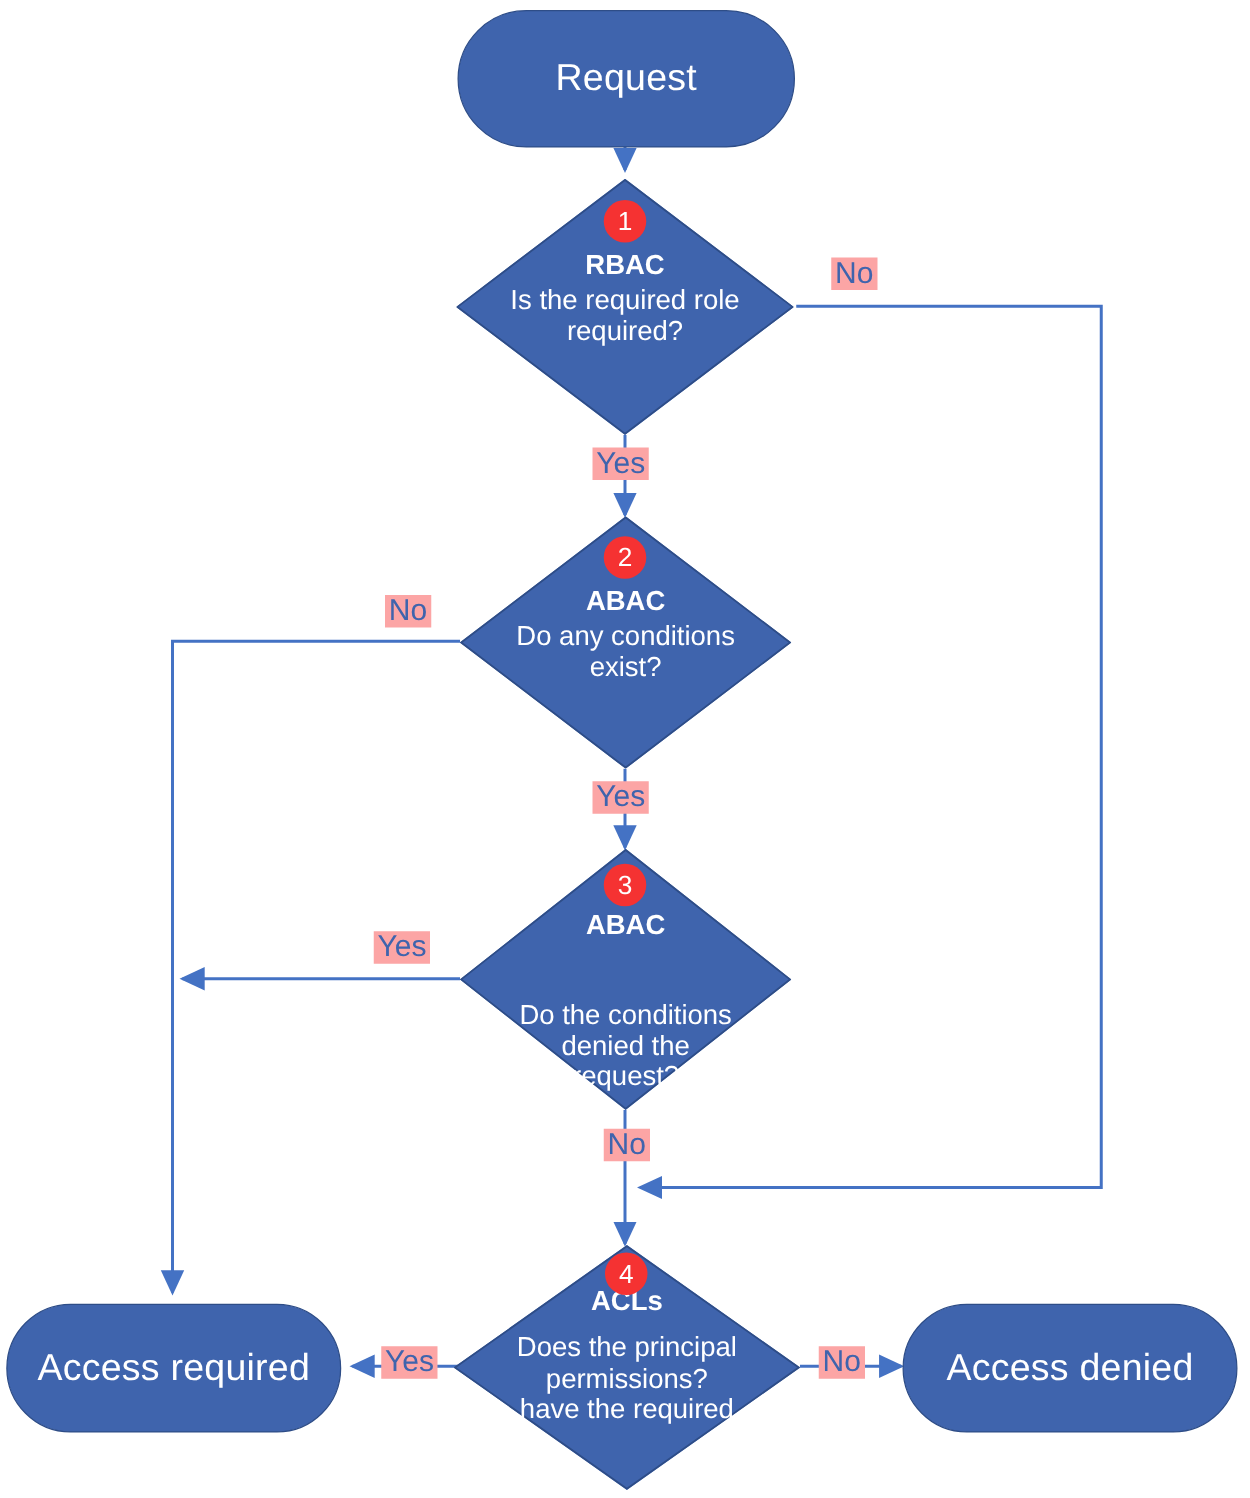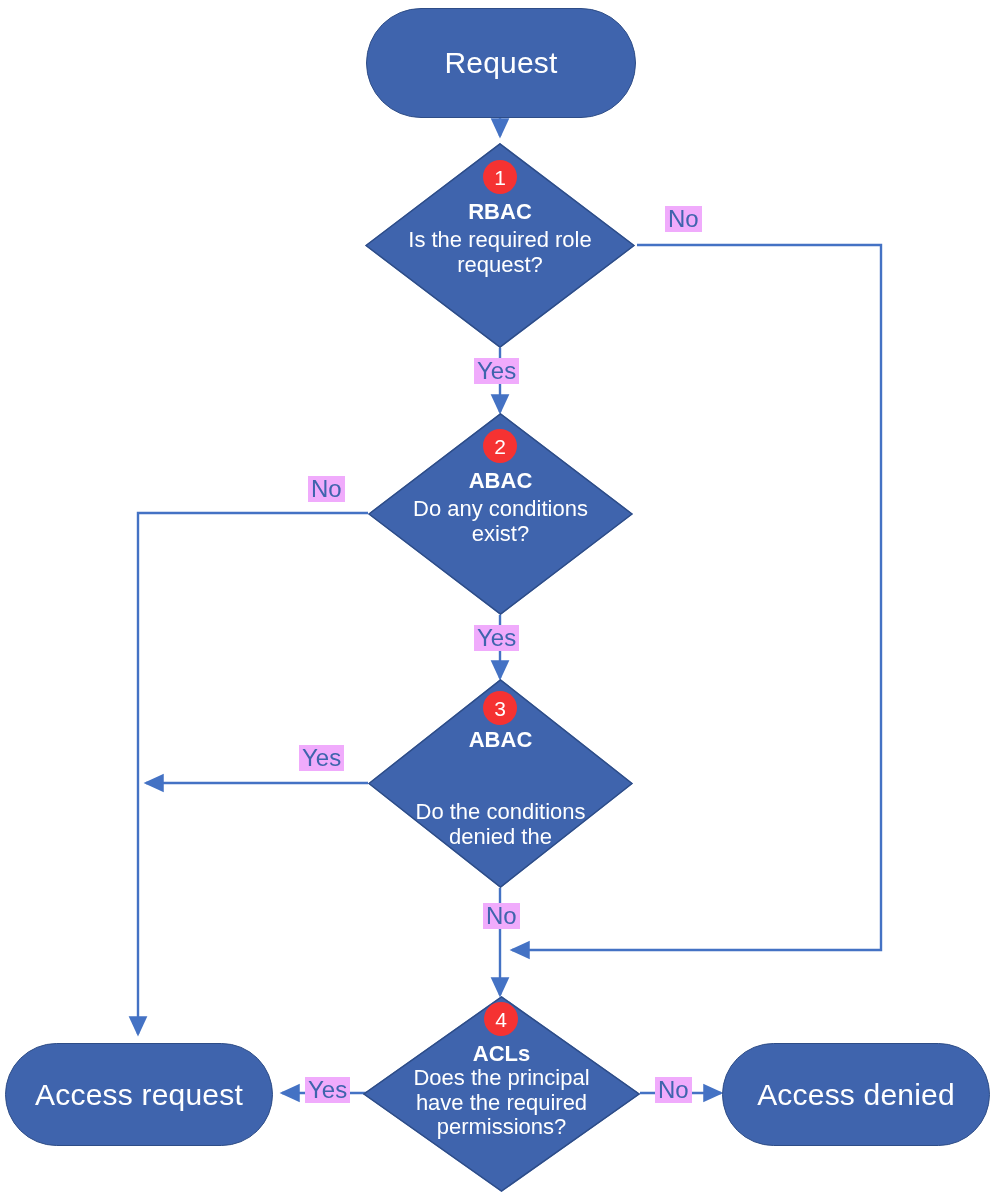--- a/index.html
+++ b/index.html
@@ -96,21 +96,21 @@
   .question {
     font-size: 22px;
     color: #ffffff;
   }
 
   
   .edge-label {
     position: absolute;
     color: #3F64AD;
     font-size: 24px;
-    background: #f0abfc;
+    background: #fca5a5;
     padding: 0 3px;
     white-space: nowrap;
     z-index: 2;
     line-height: 1.1;
   }
 </style>
 </head>
 <body>
 
 <div id="canvas">
@@ -158,21 +158,21 @@
 
   <div class="node decision" style="left:365px; top:143px; width:270px; height:205px;">
     <div class="dia"></div>
     <svg class="dia-edge" viewBox="0 0 270 205" preserveAspectRatio="none">
       <polygon points="135,1 269,102.5 135,204 1,102.5" fill="none" stroke="#2E4D87" stroke-width="1.4"></polygon>
     </svg>
     <div class="badge" style="left:118px; top:17px;">1</div>
     <div class="dlabel model" style="top:57px;">RBAC</div>
     <div class="dlabel question" style="top:85px;">
       <div>Is the required role</div>
-      <div>request?</div>
+      <div>required?</div>
     </div>
   </div>
 
   <div class="node decision" style="left:368px; top:413px; width:265px; height:202px;">
     <div class="dia"></div>
     <svg class="dia-edge" viewBox="0 0 265 202" preserveAspectRatio="none">
       <polygon points="132.5,1 264,101 132.5,201 1,101" fill="none" stroke="#2E4D87" stroke-width="1.4"></polygon>
     </svg>
     <div class="badge" style="left:115px; top:16px;">2</div>
     <div class="dlabel model" style="top:56px;">ABAC</div>
@@ -185,38 +185,39 @@
   <div class="node decision" style="left:368px; top:679px; width:265px; height:209px;">
     <div class="dia"></div>
     <svg class="dia-edge" viewBox="0 0 265 209" preserveAspectRatio="none">
       <polygon points="132.5,1 264,104.5 132.5,208 1,104.5" fill="none" stroke="#2E4D87" stroke-width="1.4"></polygon>
     </svg>
     <div class="badge" style="left:115px; top:12px;">3</div>
     <div class="dlabel model" style="top:49px;">ABAC</div>
     <div class="dlabel question" style="top:77px;margin-top:44px;">
       <div>Do the conditions</div>
       <div>denied the</div>
+      <div>request?</div>
     </div>
   </div>
 
   <div class="node decision" style="left:363px; top:996px; width:277px; height:196px;">
     <div class="dia"></div>
     <svg class="dia-edge" viewBox="0 0 277 196" preserveAspectRatio="none">
       <polygon points="138.5,1 276,98 138.5,195 1,98" fill="none" stroke="#2E4D87" stroke-width="1.4"></polygon>
     </svg>
     <div class="badge" style="left:121px; top:6px;">4</div>
-    <div class="dlabel model" style="top:46px;">ACLs</div>
+    <div class="dlabel model" style="top:33px;">ACLs</div>
     <div class="dlabel question" style="top:70px;">
       <div>Does the principal</div>
+      <div>permissions?</div>
       <div>have the required</div>
-      <div>permissions?</div>
     </div>
   </div>
 
   <div class="node terminal" style="left:5px; top:1043px; width:268px; height:103px;">
-    <span>Access request</span>
+    <span>Access required</span>
   </div>
 
   <div class="node terminal" style="left:722px; top:1043px; width:268px; height:103px;">
     <span>Access denied</span>
   </div>
 
 </div>
 
 </body></html>

